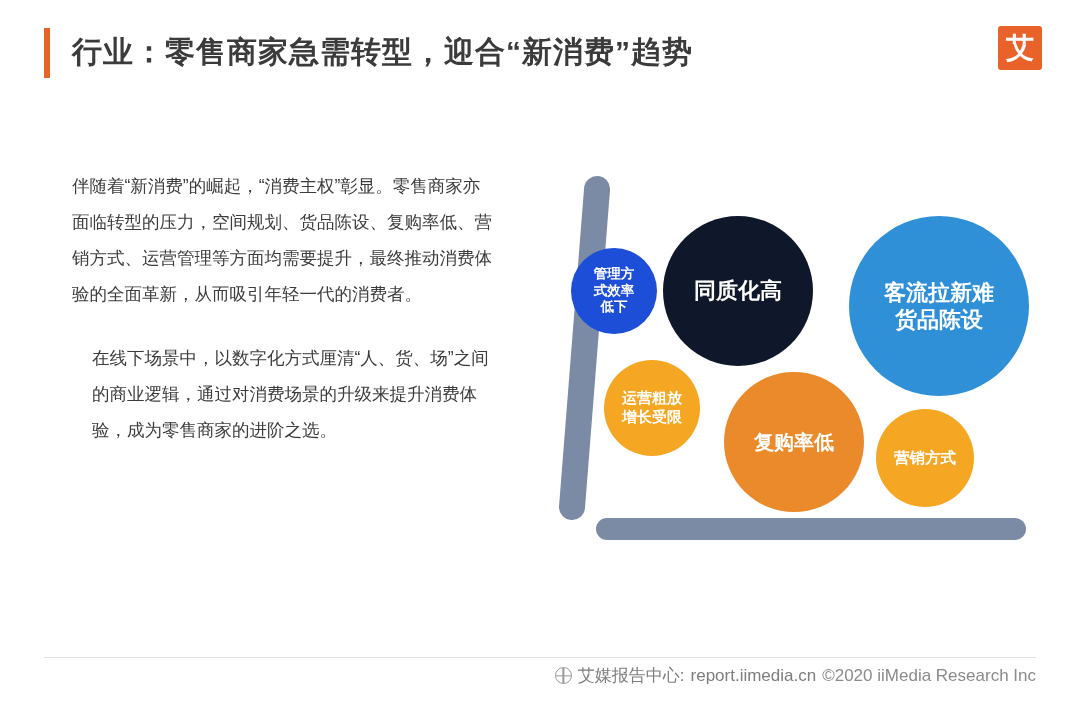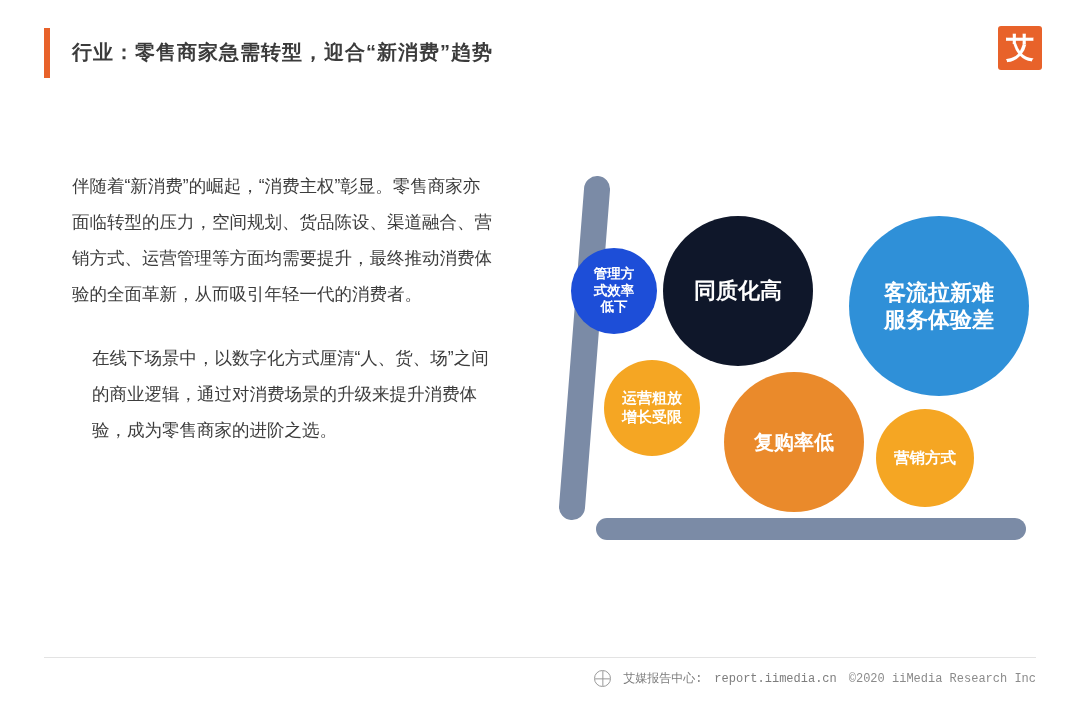--- a/index.html
+++ b/index.html
@@ -35,21 +35,21 @@
     left: 44px;
     top: 28px;
     width: 6px;
     height: 50px;
     background: #e8622a;
   }
   .title-text {
     position: absolute;
     left: 72px;
     top: 28px;
-    font-size: 20px;
+    font-size: 30px;
     font-weight: bold;
     color: #3b3b3b;
     letter-spacing: 1px;
     line-height: 48px;
     white-space: nowrap;
   }
   .logo-wrap {
     position: absolute;
     right: 38px;
     top: 26px;
@@ -209,24 +209,23 @@
     bottom: 44px;
     height: 1px;
     background: #e3e3e3;
   }
   .footer {
     position: absolute;
     right: 44px;
     bottom: 15px;
     display: flex;
     align-items: center;
-    gap: 12px;
-    font-size: 12px;
+    gap: 6px;
+    font-size: 17px;
     color: #8b8b8b;
-    font-family: Liberation Mono, monospace;
   }
   .globe-icon {
     width: 15px;
     height: 15px;
     border-radius: 50%;
     border: 1.3px solid #9a9a9a;
     position: relative;
     display: inline-block;
   }
   .globe-icon::before {
@@ -256,21 +255,21 @@
 
   <div class="header">
     <div class="title-bar"></div>
     <div class="title-text">行业：零售商家急需转型，迎合“新消费”趋势</div>
     <div class="logo-wrap">
       <div class="logo-mark">艾</div>
     </div>
   </div>
 
   <div class="body-text">
-    <p>伴随着“新消费”的崛起，“消费主权”彰显。零售商家亦面临转型的压力，空间规划、货品陈设、渠道融合、营销方式、运营管理等方面均需要提升，最终推动消费体验的全面革新，从而吸引年轻一代的消费者。</p>
+    <p>伴随着“新消费”的崛起，“消费主权”彰显。零售商家亦面临转型的压力，空间规划、货品陈设、复购率低、营销方式、运营管理等方面均需要提升，最终推动消费体验的全面革新，从而吸引年轻一代的消费者。</p>
     <p>在线下场景中，以数字化方式厘清“人、货、场”之间的商业逻辑，通过对消费场景的升级来提升消费体验，成为零售商家的进阶之选。</p>
   </div>
 
   <div class="laptop">
     <div class="laptop-screen"></div>
     <div class="laptop-base"></div>
   </div>
 
   <div class="bubble b-manage">
     <span>
@@ -282,21 +281,21 @@
 
   <div class="bubble b-homog">
     <span>
       <span class="b-line2">同质化高</span>
     </span>
   </div>
 
   <div class="bubble b-traffic">
     <span>
       <span class="b-line2">客流拉新难</span>
-      <span class="b-line2">服务体验差</span>
+      <span class="b-line2">货品陈设</span>
     </span>
   </div>
 
   <div class="bubble b-rough">
     <span>
       <span class="b-line2">运营粗放</span>
       <span class="b-line2">增长受限</span>
     </span>
   </div>
 

